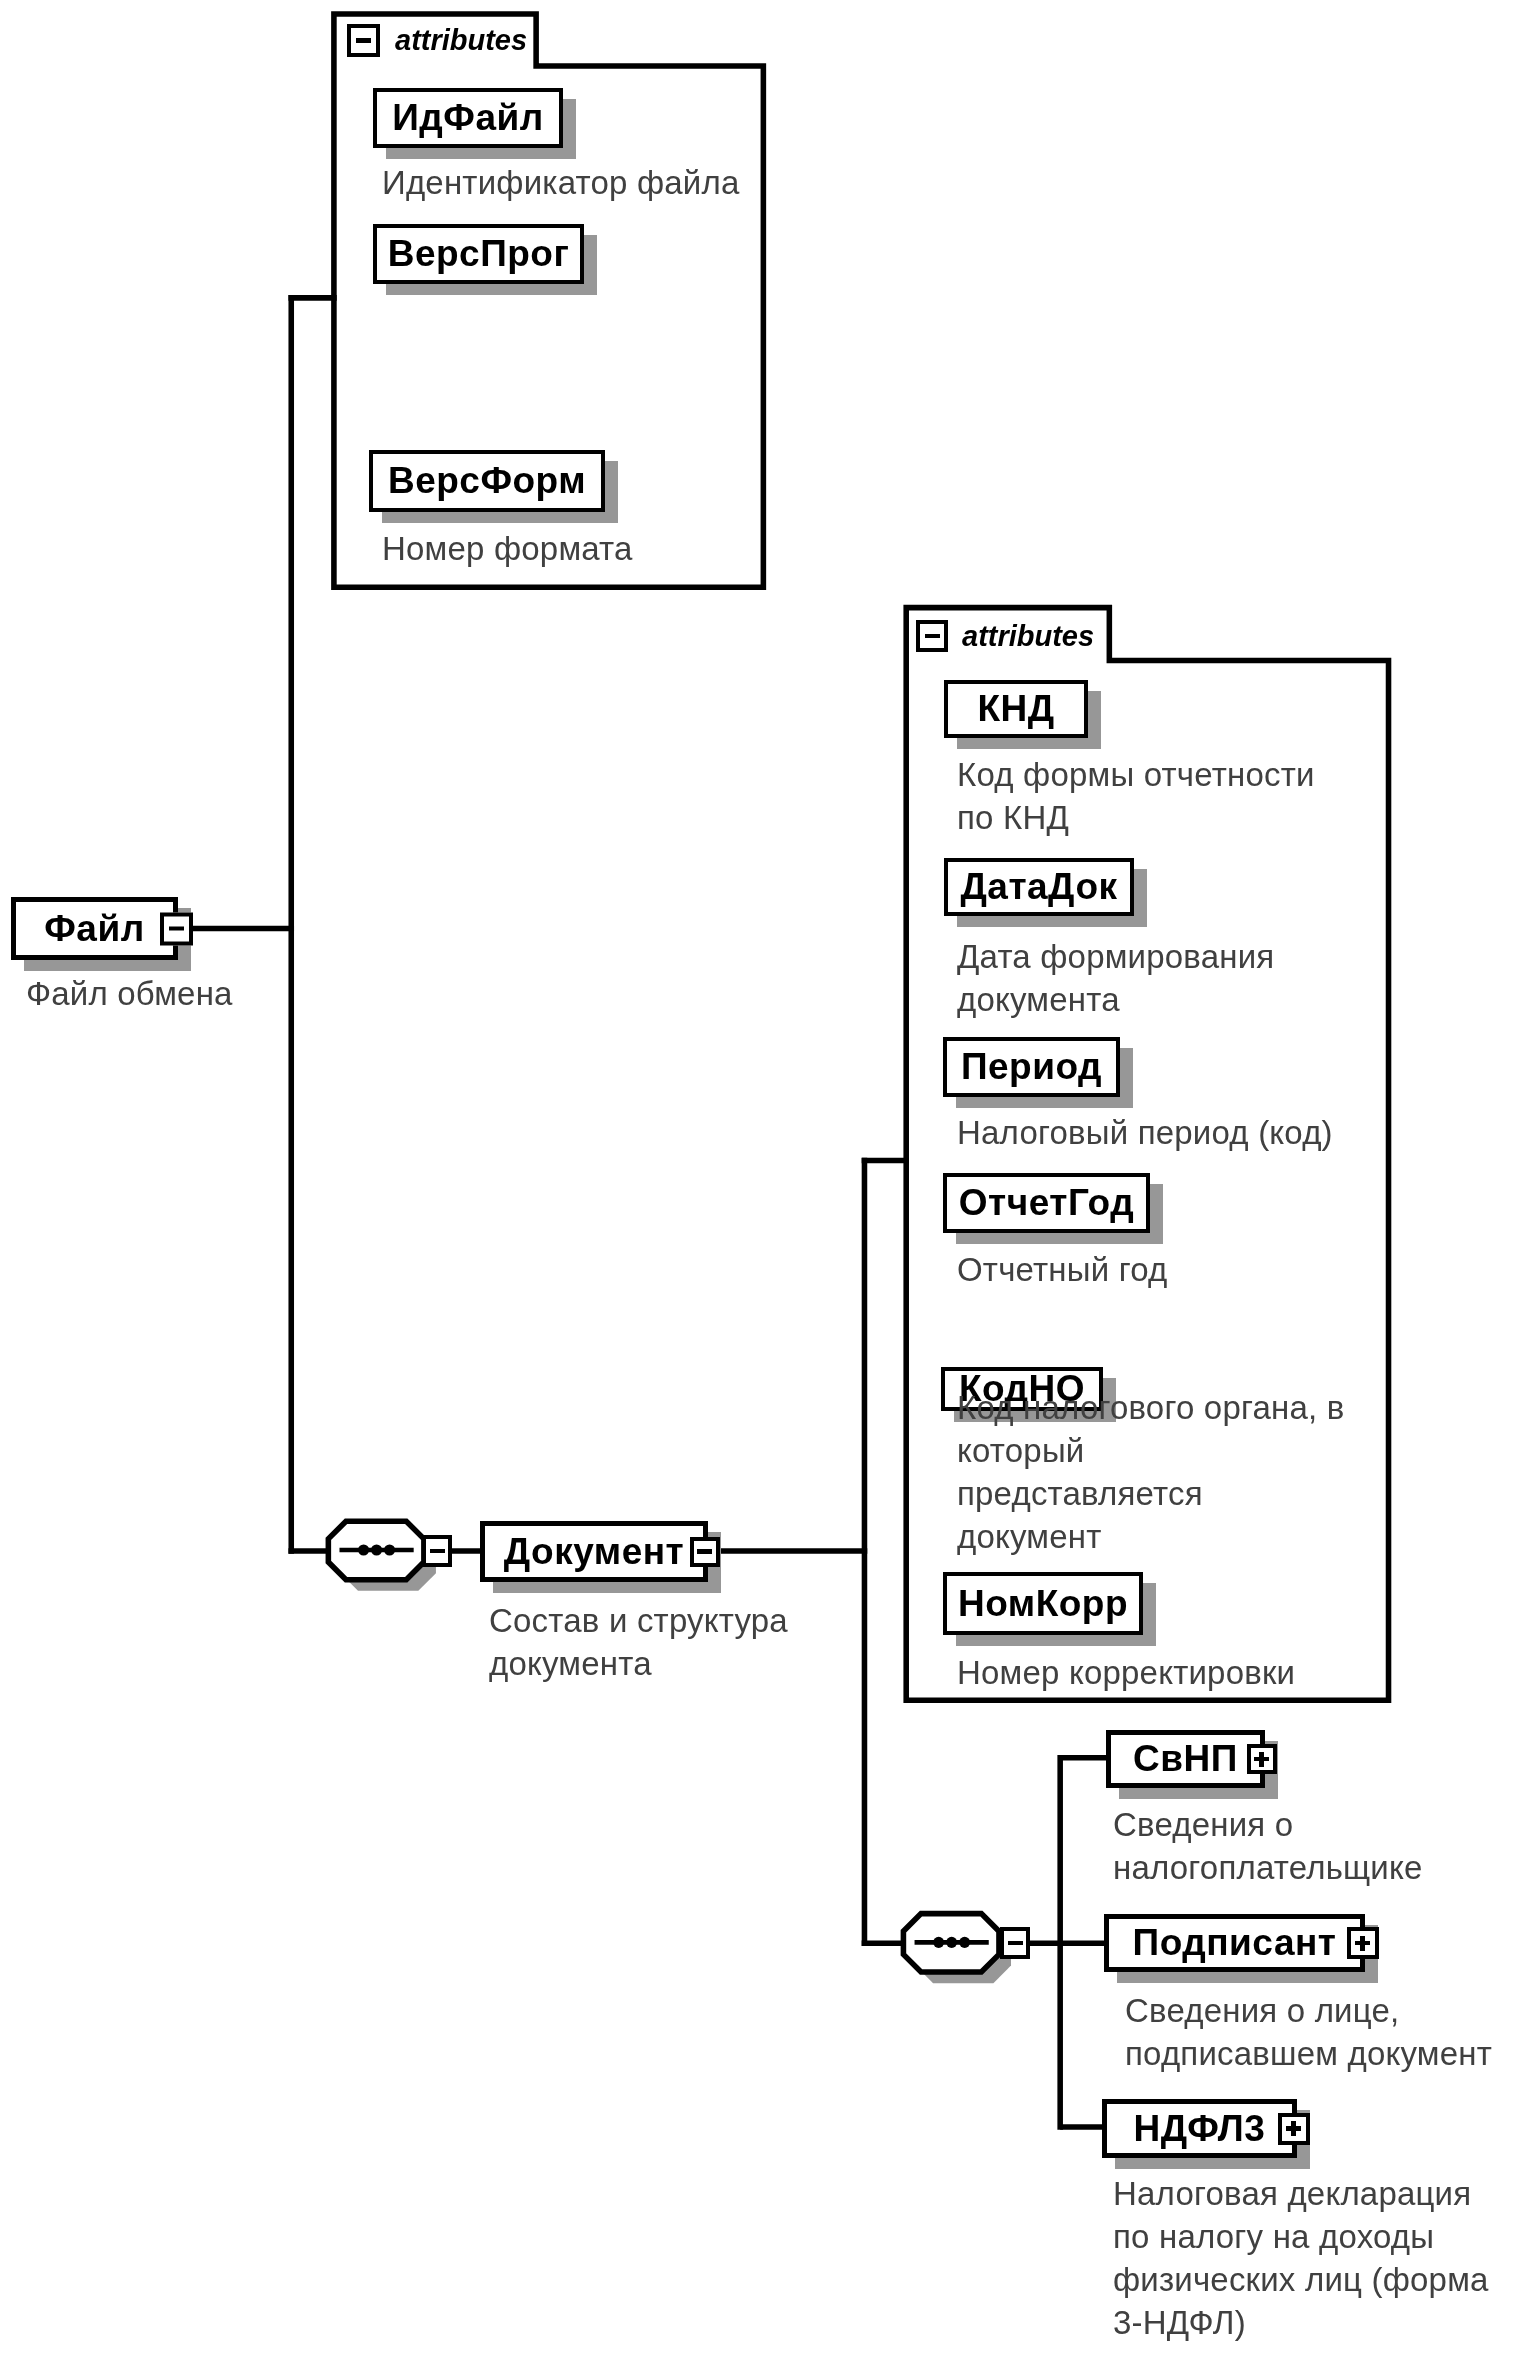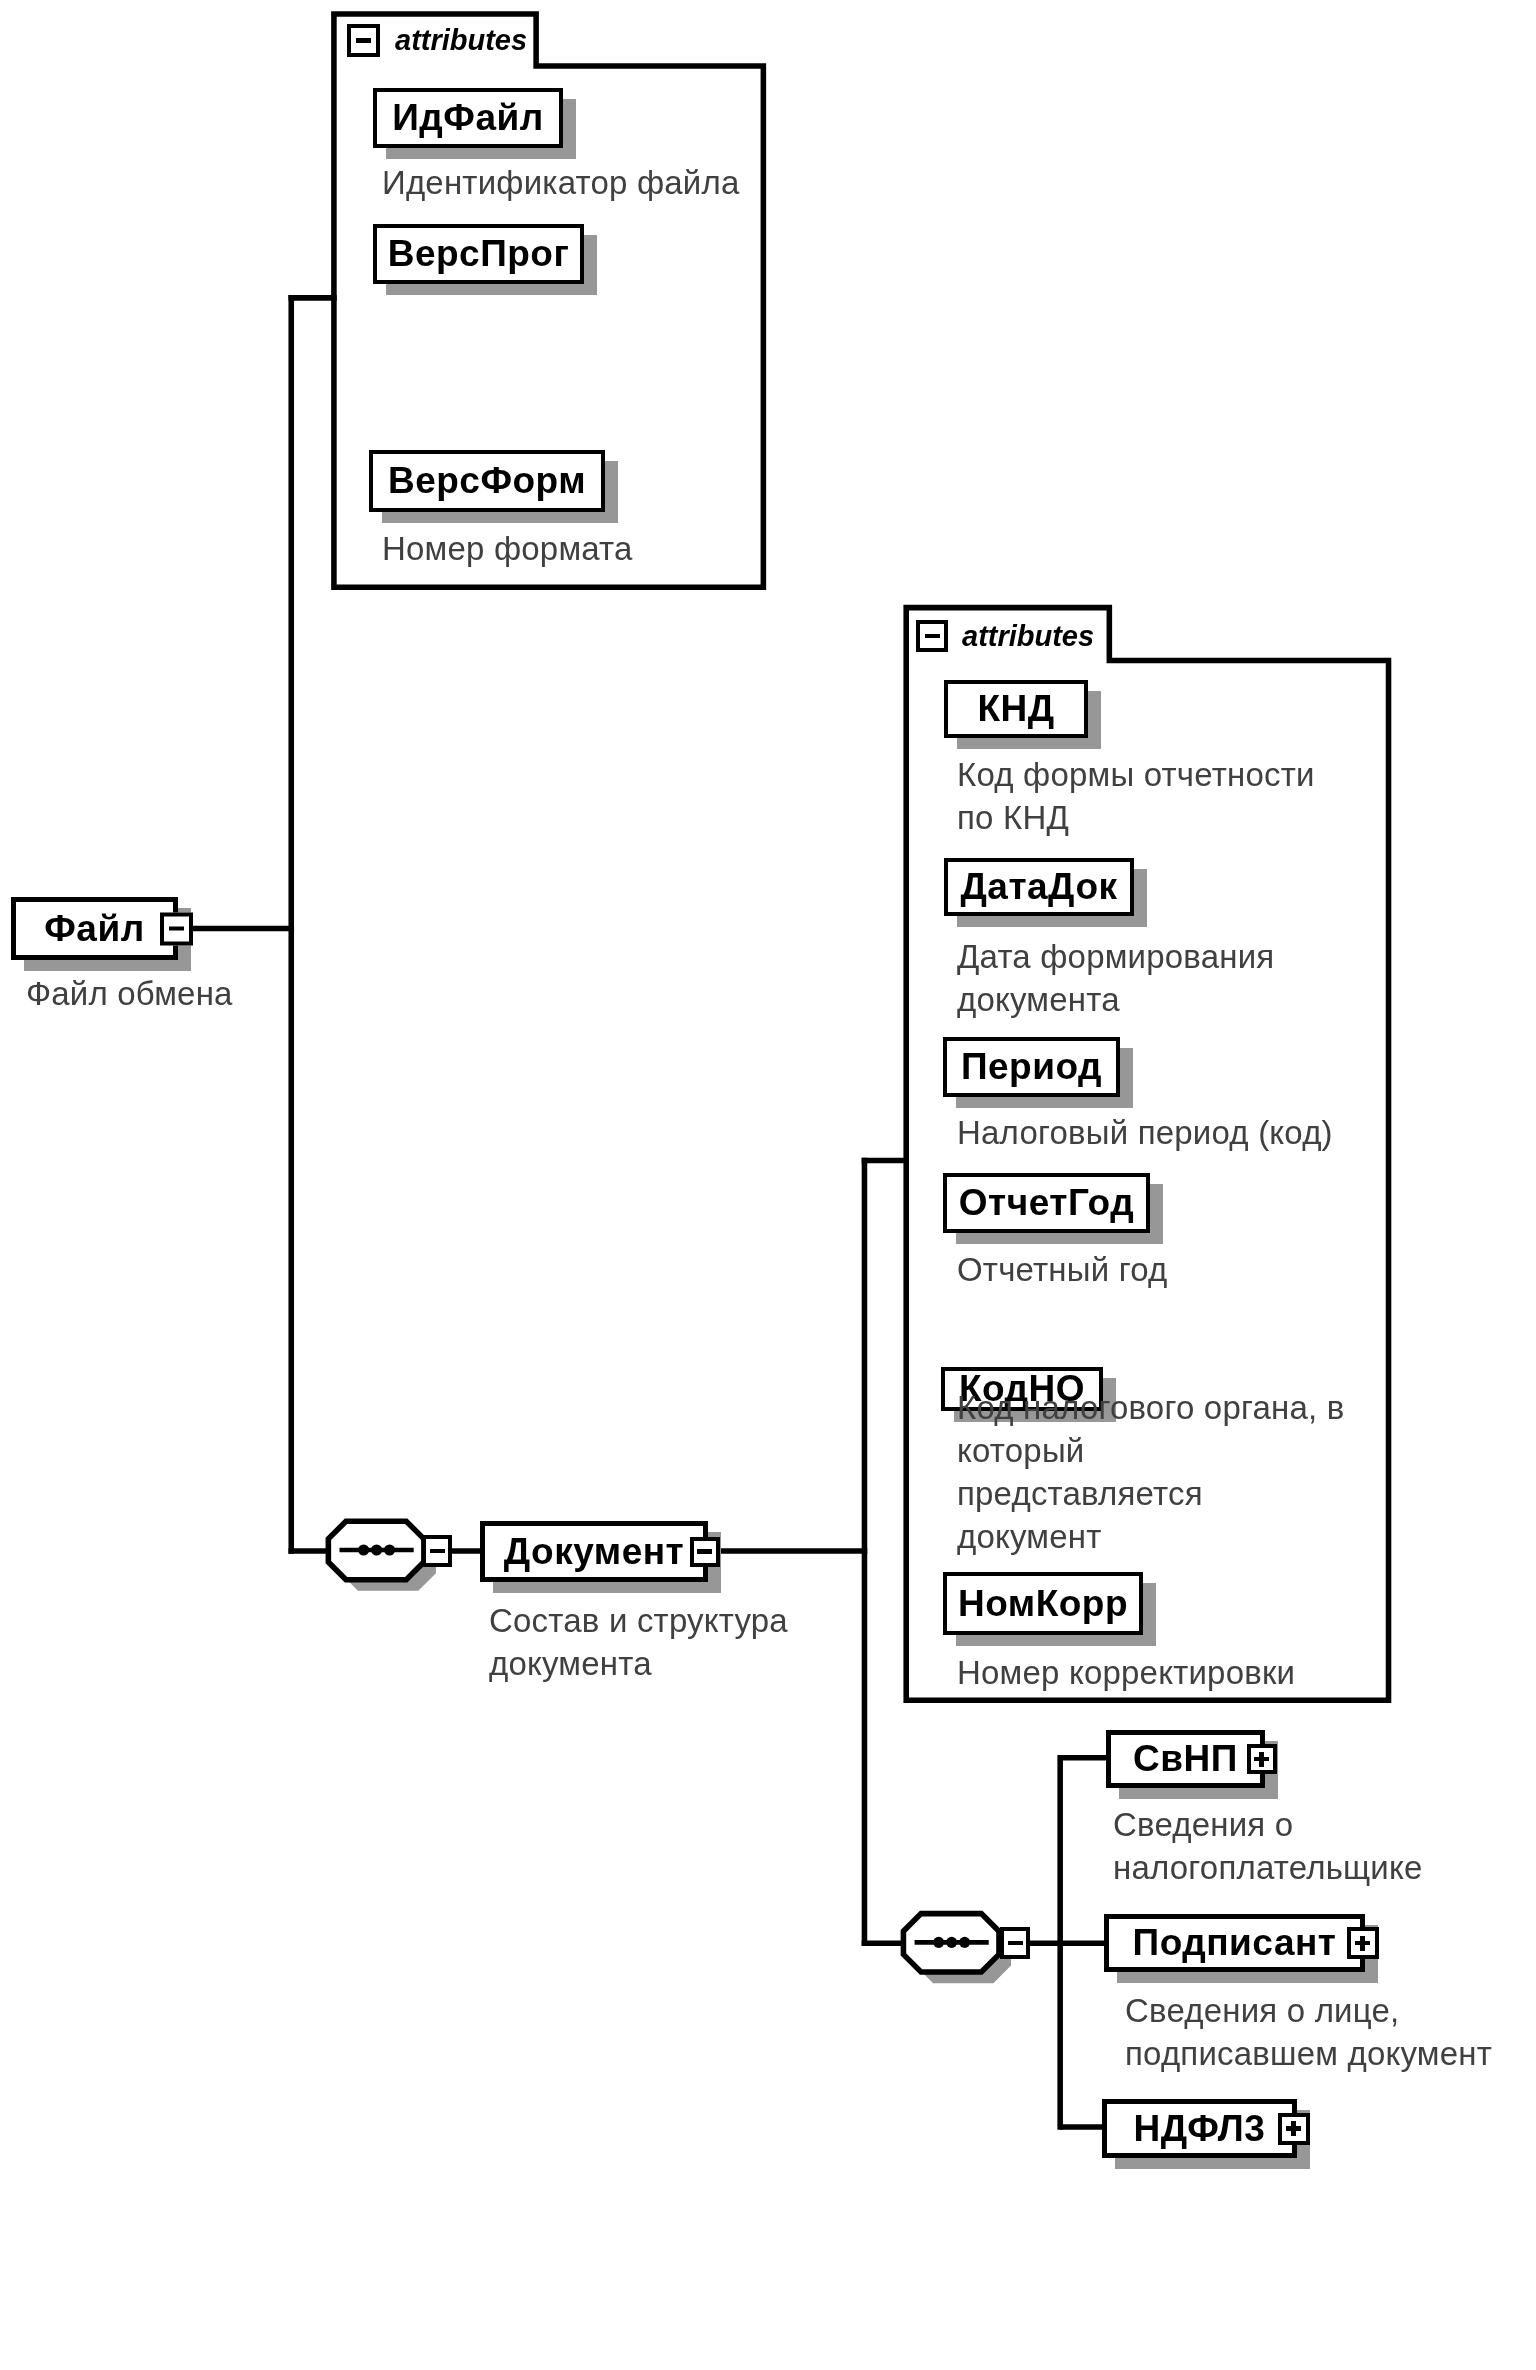--- a/index.html
+++ b/index.html
@@ -185,15 +185,19 @@
   <div class="ann" style="left:1125px;top:1989px;width:371px;">Сведения о лице,
 подписавшем документ</div>
 
   <div class="ebox" style="left:1102px;top:2099px;width:195px;height:59px;">
     <span>НДФЛ3</span>
     <div class="expander edge" style="right:-17.6px;width:32px;height:32px;">
       <div class="h"></div>
       <div class="v"></div>
     </div>
   </div>
+  <div class="ann" style="left:1113px;top:2172px;width:417px;">Налоговая декларация
+по налогу на доходы
+физических лиц (форма
+3-НДФЛ)</div>
 
 </div>
 
 
 </body></html>

